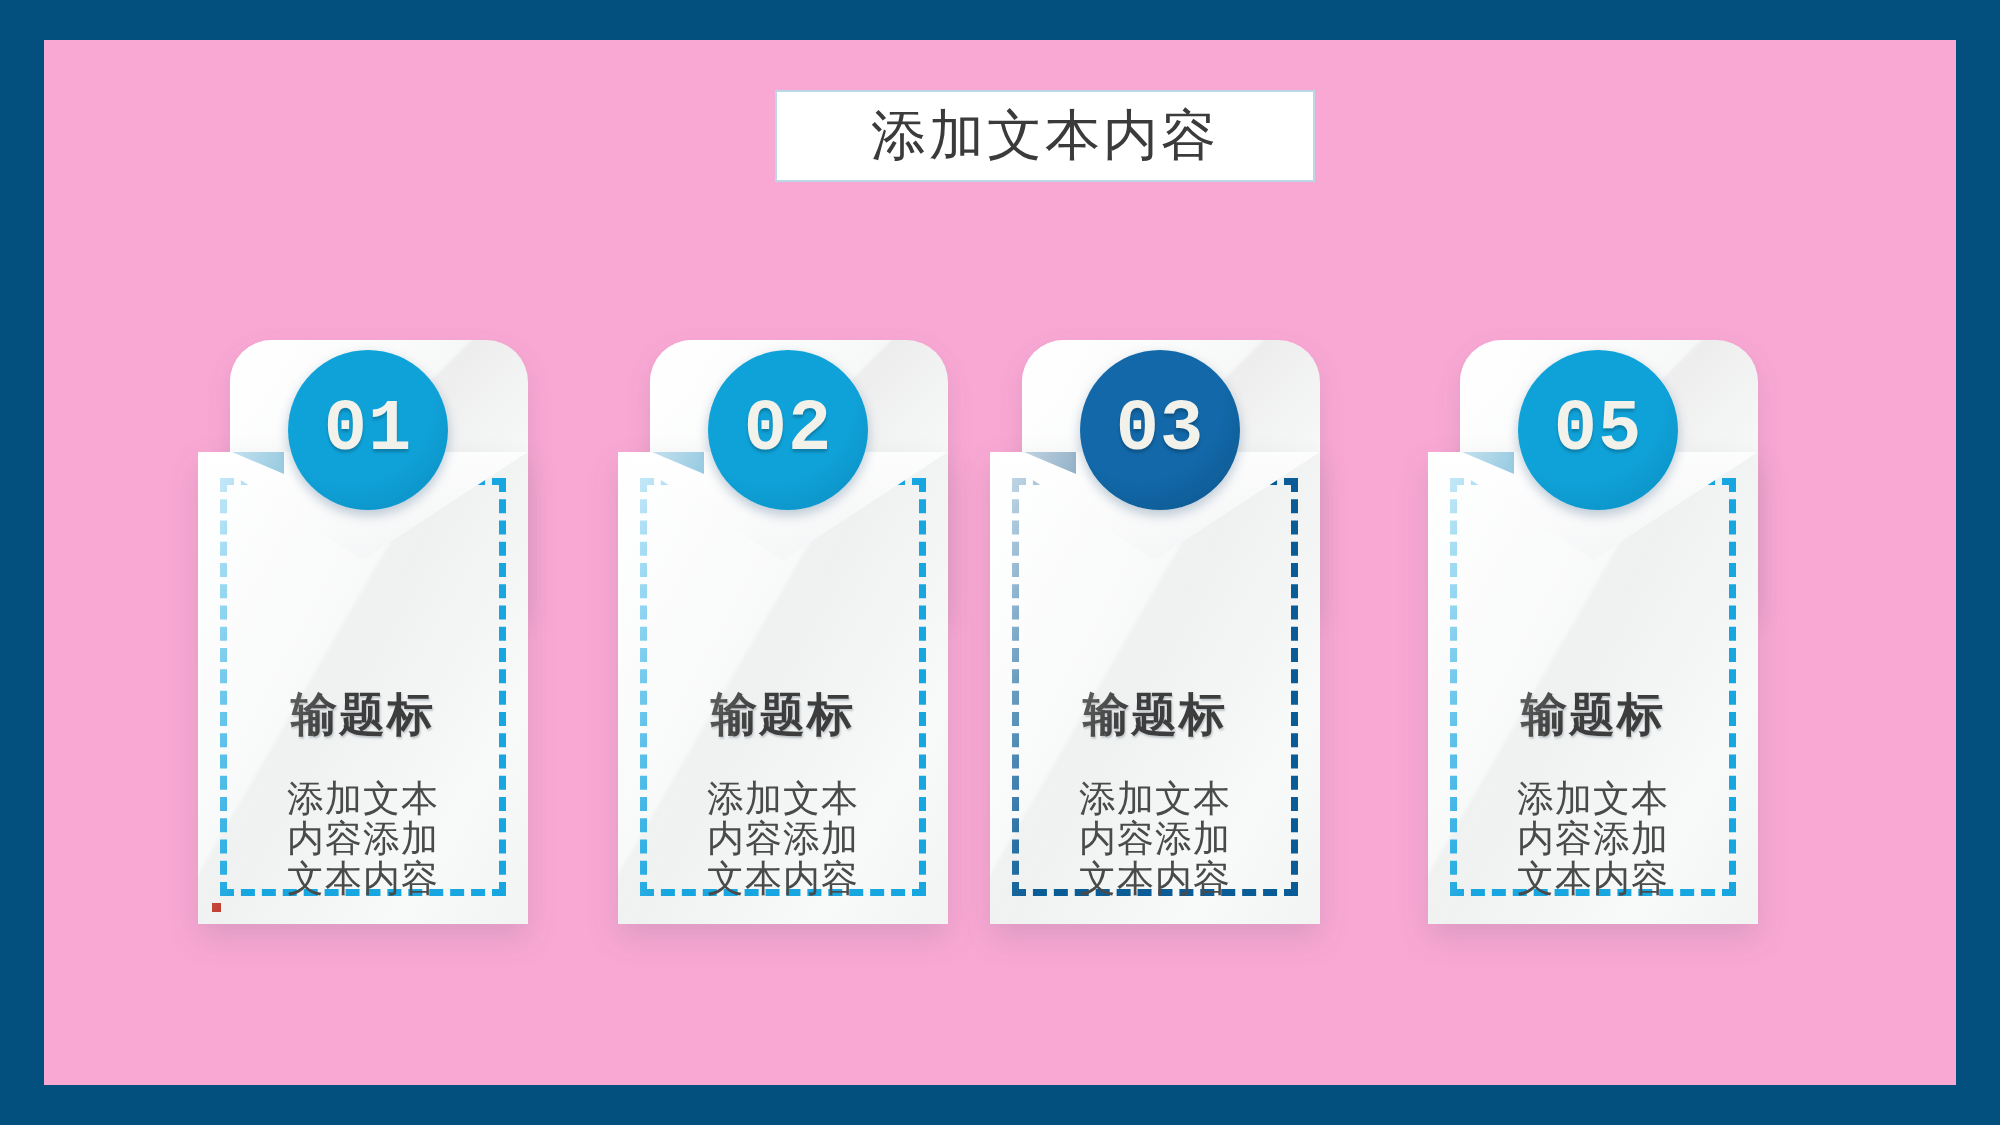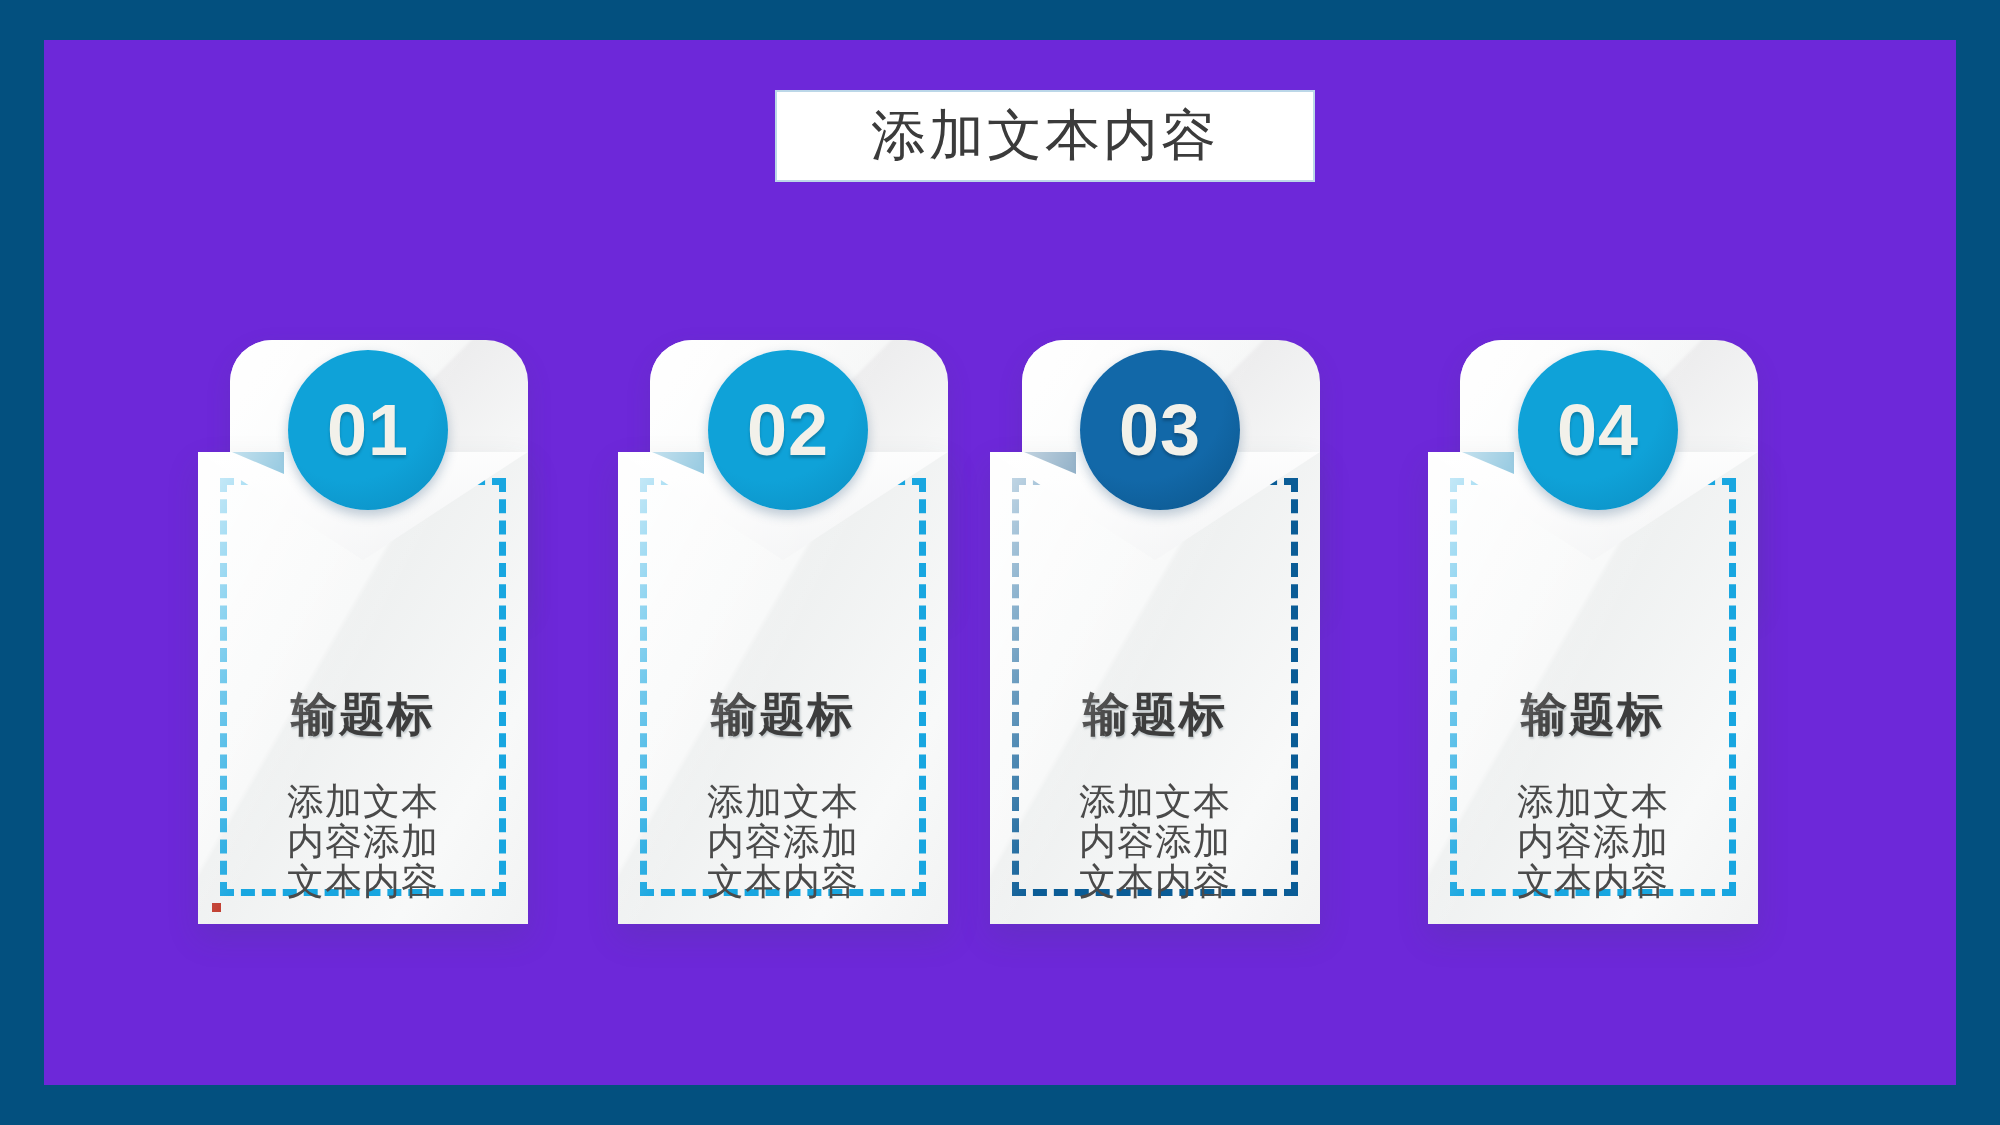--- a/index.html
+++ b/index.html
@@ -52,20 +52,21 @@
     position: absolute;
     left: 0; top: 300px;
     width: 1912px;
     height: 620px;
   }
   .card {
     position: absolute;
     top: 0;
     width: 400px;
     height: 620px;
+    font-family: Liberation Mono, monospace;
   }
   .card.c1 { left: 140px; }
   .card.c2 { left: 560px; }
   .card.c3 { left: 932px; }
   .card.c4 { left: 1370px; }
 
   
   .back-panel {
     position: absolute;
     left: 46px; top: 0;
@@ -181,21 +182,21 @@
     position: absolute;
     left: 14px; bottom: 12px;
     width: 9px; height: 9px;
     background: #c0392b;
   }
 </style>
 </head>
 <body>
 
 <div class="slide" style="background: rgb(3, 80, 127);">
-  <div class="slide-inner" style="background: #6d28d9;">
+  <div class="slide-inner" style="background: #f9a8d4;">
 
     <div class="title-box" style="border-color: rgb(188, 215, 232);">
       <div class="title-text">添加文本内容</div>
     </div>
 
     <div class="cards">
 
       <div class="card c1">
         <div class="back-panel"></div>
         <div class="envelope">
@@ -266,19 +267,19 @@
             <div class="corner-tab" id="tab-3" style="background: rgb(20, 135, 187);"></div>
           </div>
           <div class="card-title">输题标</div>
           <div class="card-body">
             <div>添加文本</div>
             <div>内容添加</div>
             <div>文本内容</div>
           </div>
         </div>
         <div class="num-circle" id="circ-3" style="background: radial-gradient(circle at 38% 30%, rgb(15, 162, 216) 0%, rgb(15, 162, 216) 55%, rgb(11, 140, 192) 100%);">
-          <span>04</span>
+          <span>05</span>
         </div>
       </div>
 
     </div>
   </div>
 </div>
 
 </body></html>

